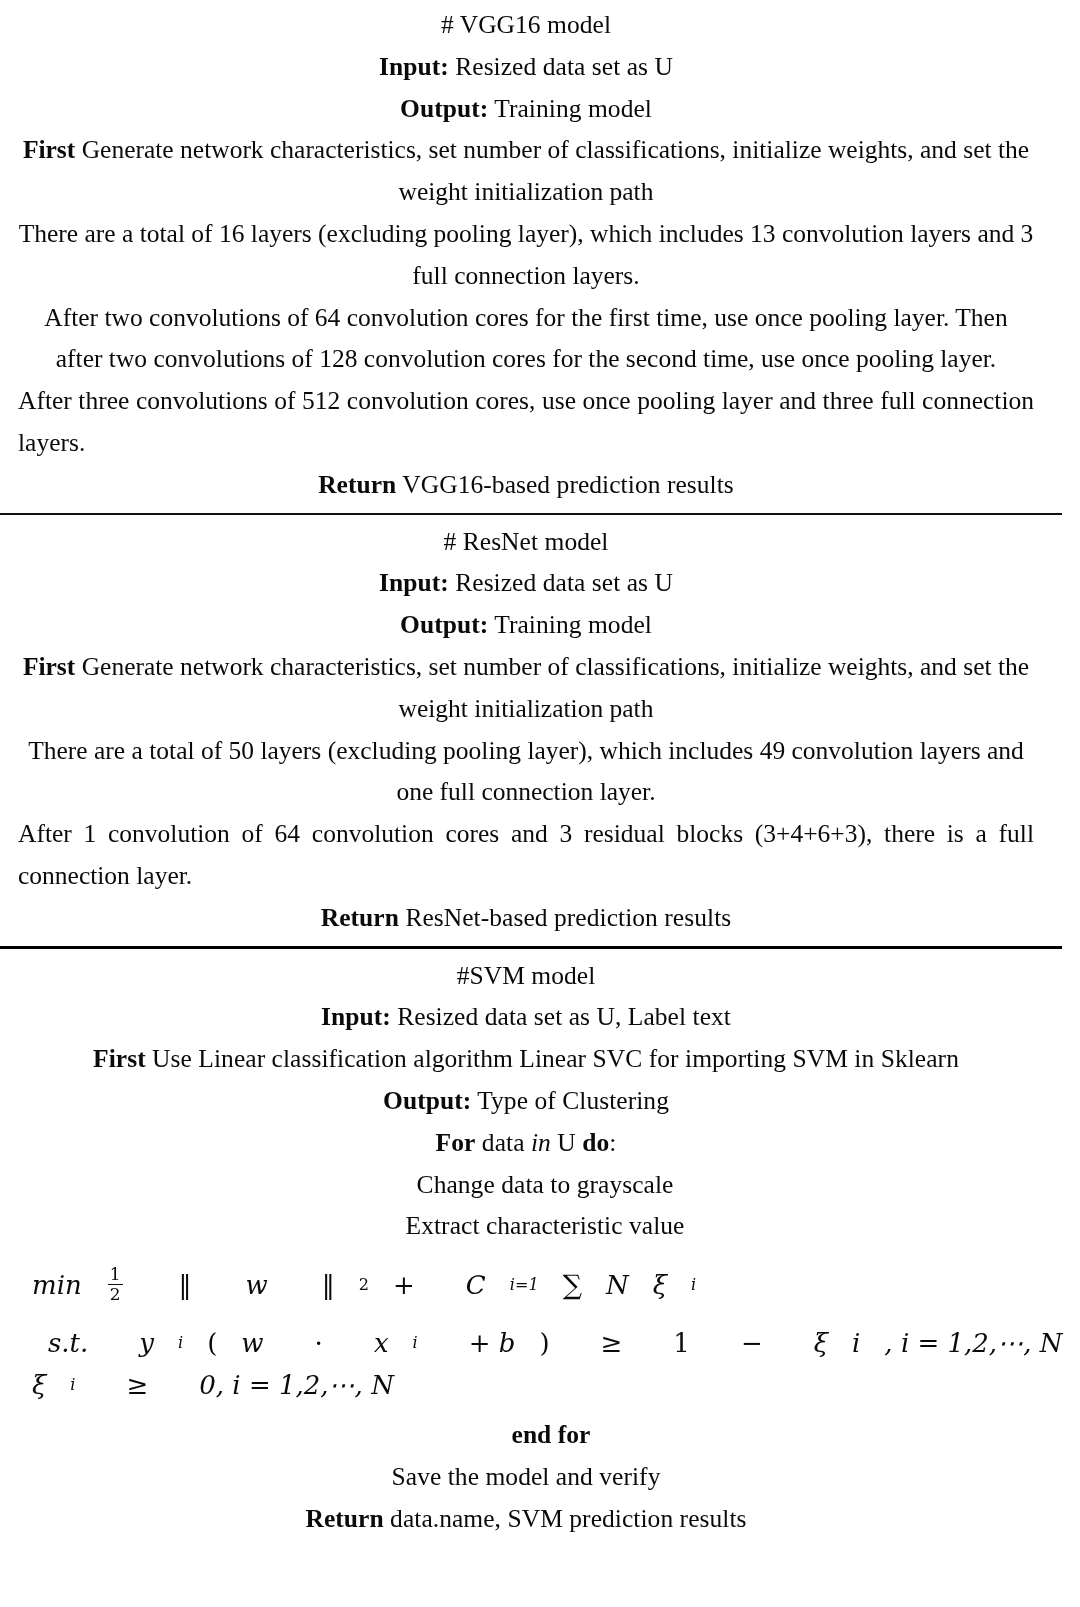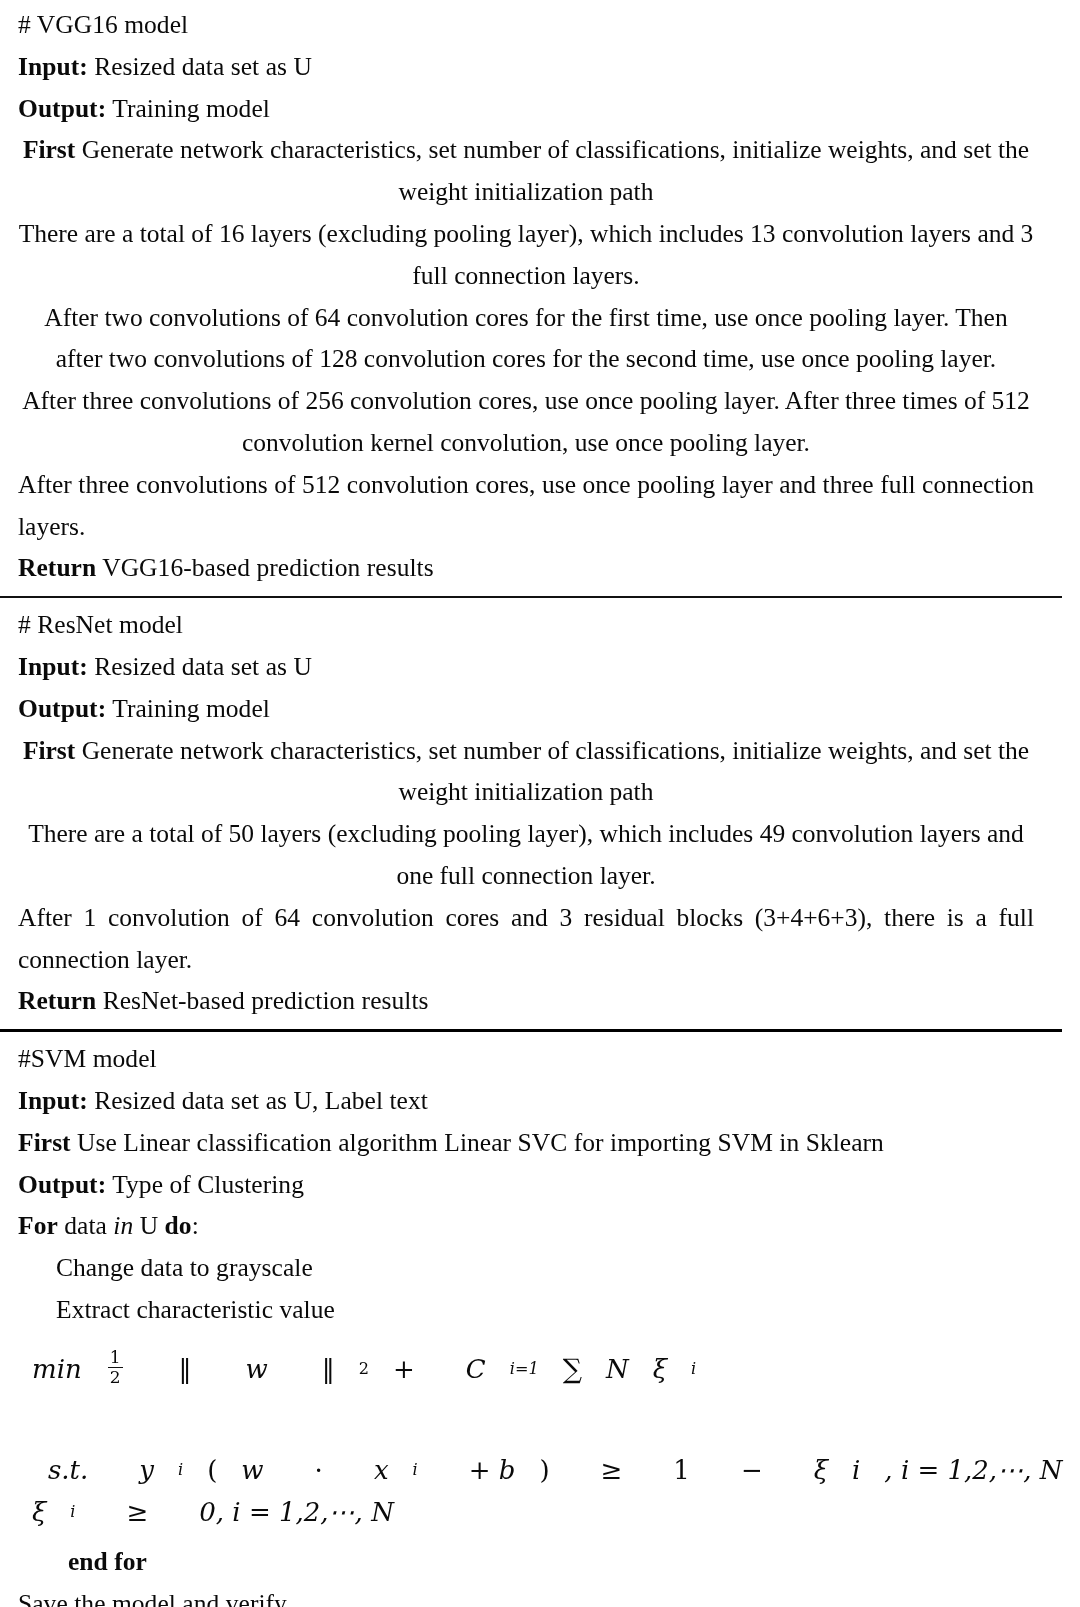--- a/index.html
+++ b/index.html
@@ -19,36 +19,37 @@
     width: 1080px;
     height: 1607px;
     box-sizing: border-box;
     padding: 4px 46px 0 18px;
   }
   .line {
     font-size: 25.5px;
     line-height: 41.8px;
     letter-spacing: 0.05px;
     white-space: pre-wrap;
+    text-align: center;
   }
   .para {
     font-size: 25.5px;
     line-height: 41.8px;
     text-align: center;
   }
   .para.justify {
     text-align: justify;
     text-align-last: left;
   }
   .b { font-weight: bold; }
   .i { font-style: italic; }
   .indent1 { padding-left: 38px; }
   .indent2 { padding-left: 50px; }
   .indent-math { padding-left: 14px; }
-  .indent-math2 { padding-left: 30px; margin-top: 43px; }
+  .indent-math2 { padding-left: 30px; }
 
   hr.rule {
     border: none;
     border-top: 2.4px solid #111111;
     margin: 7px 0 6px 0;
     width: 1062px;
     margin-left: -18px;
   }
   hr.rule.thick {
     border-top: 3.2px solid #000000;
@@ -116,21 +117,20 @@
     <div class="line"><span class="b">Input:</span><span> Resized data set as U</span></div>
 
     <div class="line"><span class="b">Output:</span><span> Training model</span></div>
 
     <div class="para"><span class="b">First</span><span> Generate network characteristics, set number of classifications, initialize weights, and set the weight initialization path</span></div>
 
     <div class="para">There are a total of 16 layers (excluding pooling layer), which includes 13 convolution layers and 3 full connection layers.</div>
 
     <div class="para">After two convolutions of 64 convolution cores for the first time, use once pooling layer. Then after two convolutions of 128 convolution cores for the second time, use once pooling layer.</div>
 
-    <div class="para">After three convolutions of 256 convolution cores, use once pooling layer. After three times of 512 convolution kernel convolution, use once pooling layer.</div>
 
     <div class="para justify">After three convolutions of 512 convolution cores, use once pooling layer and three full connection layers.</div>
 
     <div class="line"><span class="b">Return</span><span> VGG16-based prediction results</span></div>
   </div>
 
   <hr class="rule">
 
   <div>
 

